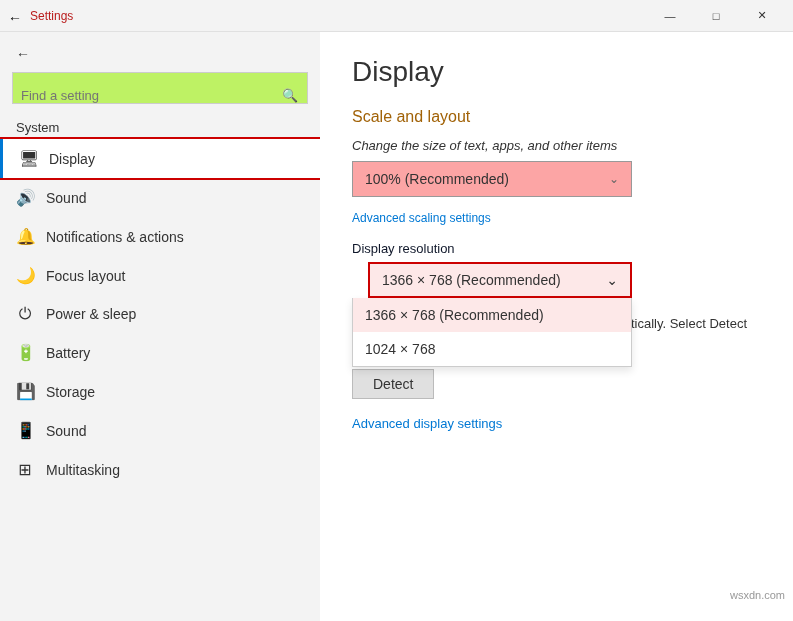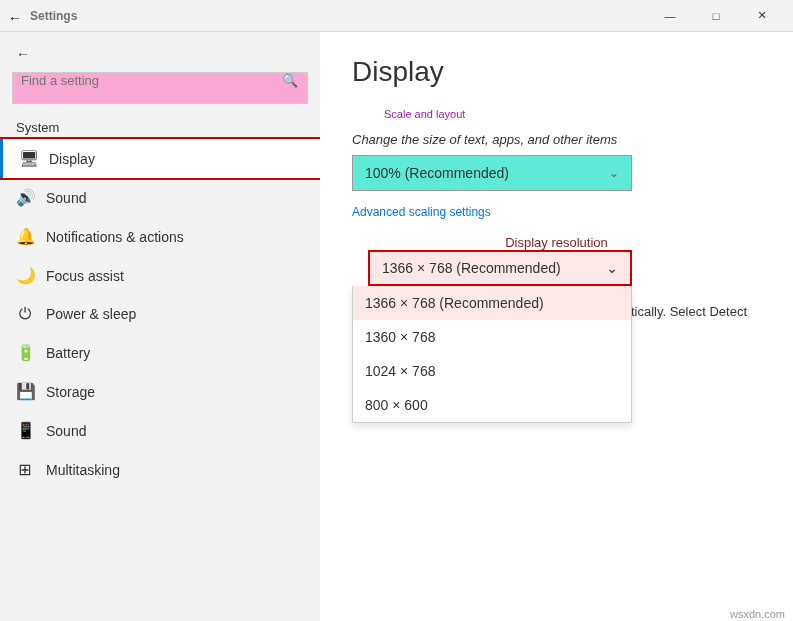--- a/index.html
+++ b/index.html
@@ -25,22 +25,21 @@
       border-bottom: 1px solid #e0e0e0;
       flex-shrink: 0;
     }
     .title-bar-left {
       display: flex;
       align-items: center;
       gap: 8px;
     }
     .title-bar-title {
       font-size: 12px;
-      color: #737373;
-      font-weight: bold;
+      color: #b91c1c;
     }
     .title-bar-controls {
       display: flex;
       gap: 0;
     }
     .title-bar-btn {
       width: 46px;
       height: 32px;
       display: flex;
       align-items: center;
@@ -75,23 +74,23 @@
       gap: 8px;
       cursor: pointer;
     }
     .sidebar-back-icon {
       font-size: 14px;
       color: #333;
     }
     .sidebar-search {
       margin: 0 12px 8px 12px;
       display: flex;
-      align-items: flex-start;
+      align-items: flex-end;
       border: 1px solid #ccc;
-      background: #f9a8d4;
+      background: #bef264;
       height: 32px;
       padding: 0 8px;
     }
     .sidebar-search input {
       border: none;
       outline: none;
       flex: 1;
       font-size: 13px;
       background: transparent;
       color: #333;
@@ -138,25 +137,24 @@
       background: #fff;
       position: relative;
     }
     .page-title {
       font-size: 28px;
       font-weight: 300;
       color: #333;
       margin-bottom: 20px;
     }
     .section-title {
-      font-size: 11px;
+      font-size: 16px;
       font-weight: 400;
-      color: #a21caf;
+      color: #a16207;
       margin-bottom: 12px;
-      margin-left: 32px;
     }
     .label-text {
       font-size: 13px;
       color: #333;
       margin-bottom: 8px;
       font-style: italic;
     }
 
     
     .dropdown-wrapper {
@@ -164,43 +162,42 @@
       margin-bottom: 12px;
     }
     .dropdown-btn {
       display: flex;
       align-items: center;
       justify-content: space-between;
       width: 280px;
       height: 36px;
       padding: 0 12px;
       border: 1px solid #999;
-      background: #5eead4;
+      background: #fca5a5;
       cursor: pointer;
       font-size: 14px;
       color: #333;
     }
     .dropdown-chevron {
       font-size: 12px;
       color: #666;
     }
 
     .advanced-link {
       color: #0078d4;
       font-size: 12px;
       cursor: pointer;
       margin-bottom: 16px;
       display: inline-block;
     }
 
     .resolution-label {
       font-size: 13px;
-      color: #7f1d1d;
-      margin-bottom: 0;
-      text-align: center;
+      color: #0f172a;
+      margin-bottom: 6px;
     }
 
     
     .resolution-dropdown-container {
       position: relative;
       width: 280px;
       margin-bottom: 16px;
       padding-left: 16px;
     }
     .resolution-selected {
@@ -257,21 +254,21 @@
 
     .bottom-link {
       color: #0078d4;
       font-size: 13px;
       cursor: pointer;
     }
 
     
     .watermark {
       position: fixed;
-      bottom: 1px;
+      bottom: 20px;
       right: 8px;
       font-size: 11px;
       color: #999;
     }
   </style>
 </head>
 <body>
 
 <div class="title-bar">
   <div class="title-bar-left">
@@ -305,21 +302,21 @@
         <div class="sidebar-item">
     <span class="sidebar-item-icon">🔊</span>
     <span class="sidebar-item-label">Sound</span>
   </div>
         <div class="sidebar-item">
     <span class="sidebar-item-icon">🔔</span>
     <span class="sidebar-item-label">Notifications &amp; actions</span>
   </div>
         <div class="sidebar-item">
     <span class="sidebar-item-icon">🌙</span>
-    <span class="sidebar-item-label">Focus assist</span>
+    <span class="sidebar-item-label">Focus layout</span>
   </div>
         <div class="sidebar-item">
     <span class="sidebar-item-icon">⏻</span>
     <span class="sidebar-item-label">Power &amp; sleep</span>
   </div>
         <div class="sidebar-item">
     <span class="sidebar-item-icon">🔋</span>
     <span class="sidebar-item-label">Battery</span>
   </div>
         <div class="sidebar-item">
@@ -355,23 +352,21 @@
     <div class="resolution-label">Display resolution</div>
 
     
     <div class="resolution-dropdown-container">
       <button class="resolution-selected">
         <span>1366 × 768 (Recommended)</span>
         <span>⌄</span>
       </button>
       <div class="resolution-list" id="resolution-list">
           <div class="resolution-list-item selected">1366 × 768 (Recommended)</div>
-          <div class="resolution-list-item">1360 × 768</div>
           <div class="resolution-list-item">1024 × 768</div>
-          <div class="resolution-list-item">800 × 600</div>
         </div>
     </div>
 
     <div class="info-text">Older displays might not always connect automatically. Select Detect to try to connect to them.</div>
 
     <button class="detect-btn">Detect</button>
 
     <div><a class="bottom-link">Advanced display settings</a></div>
   </div>
 </div>

